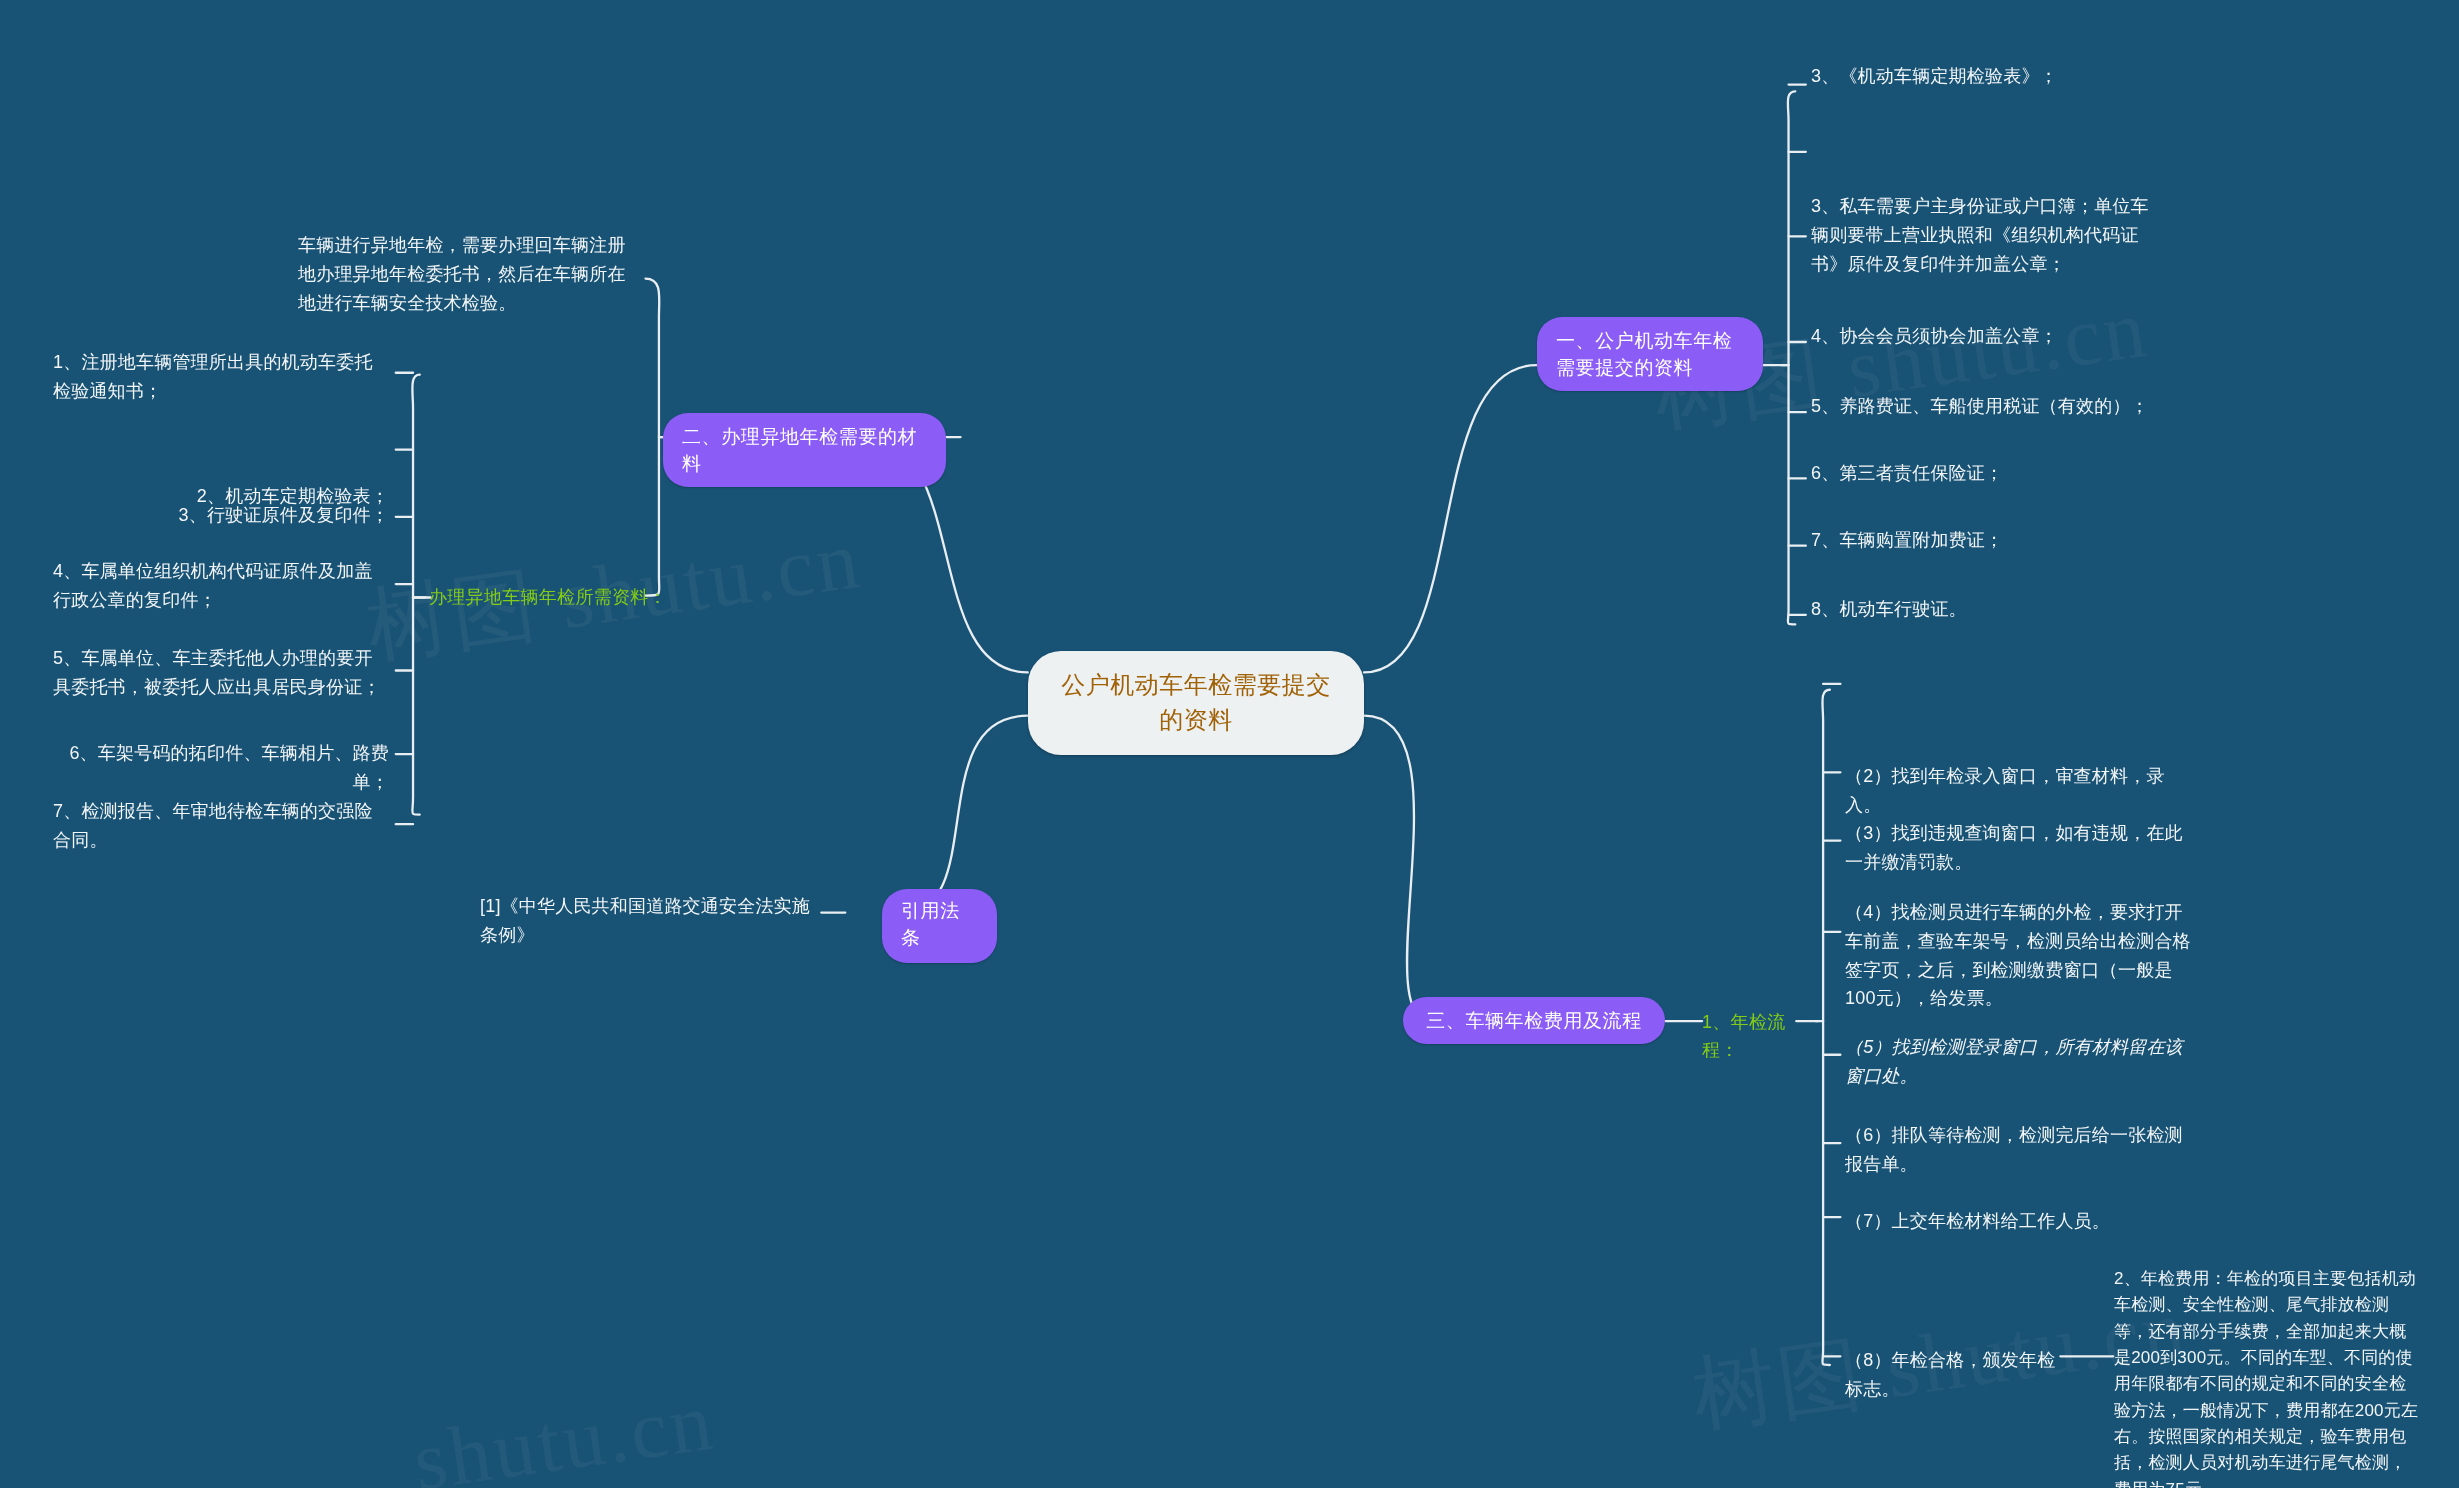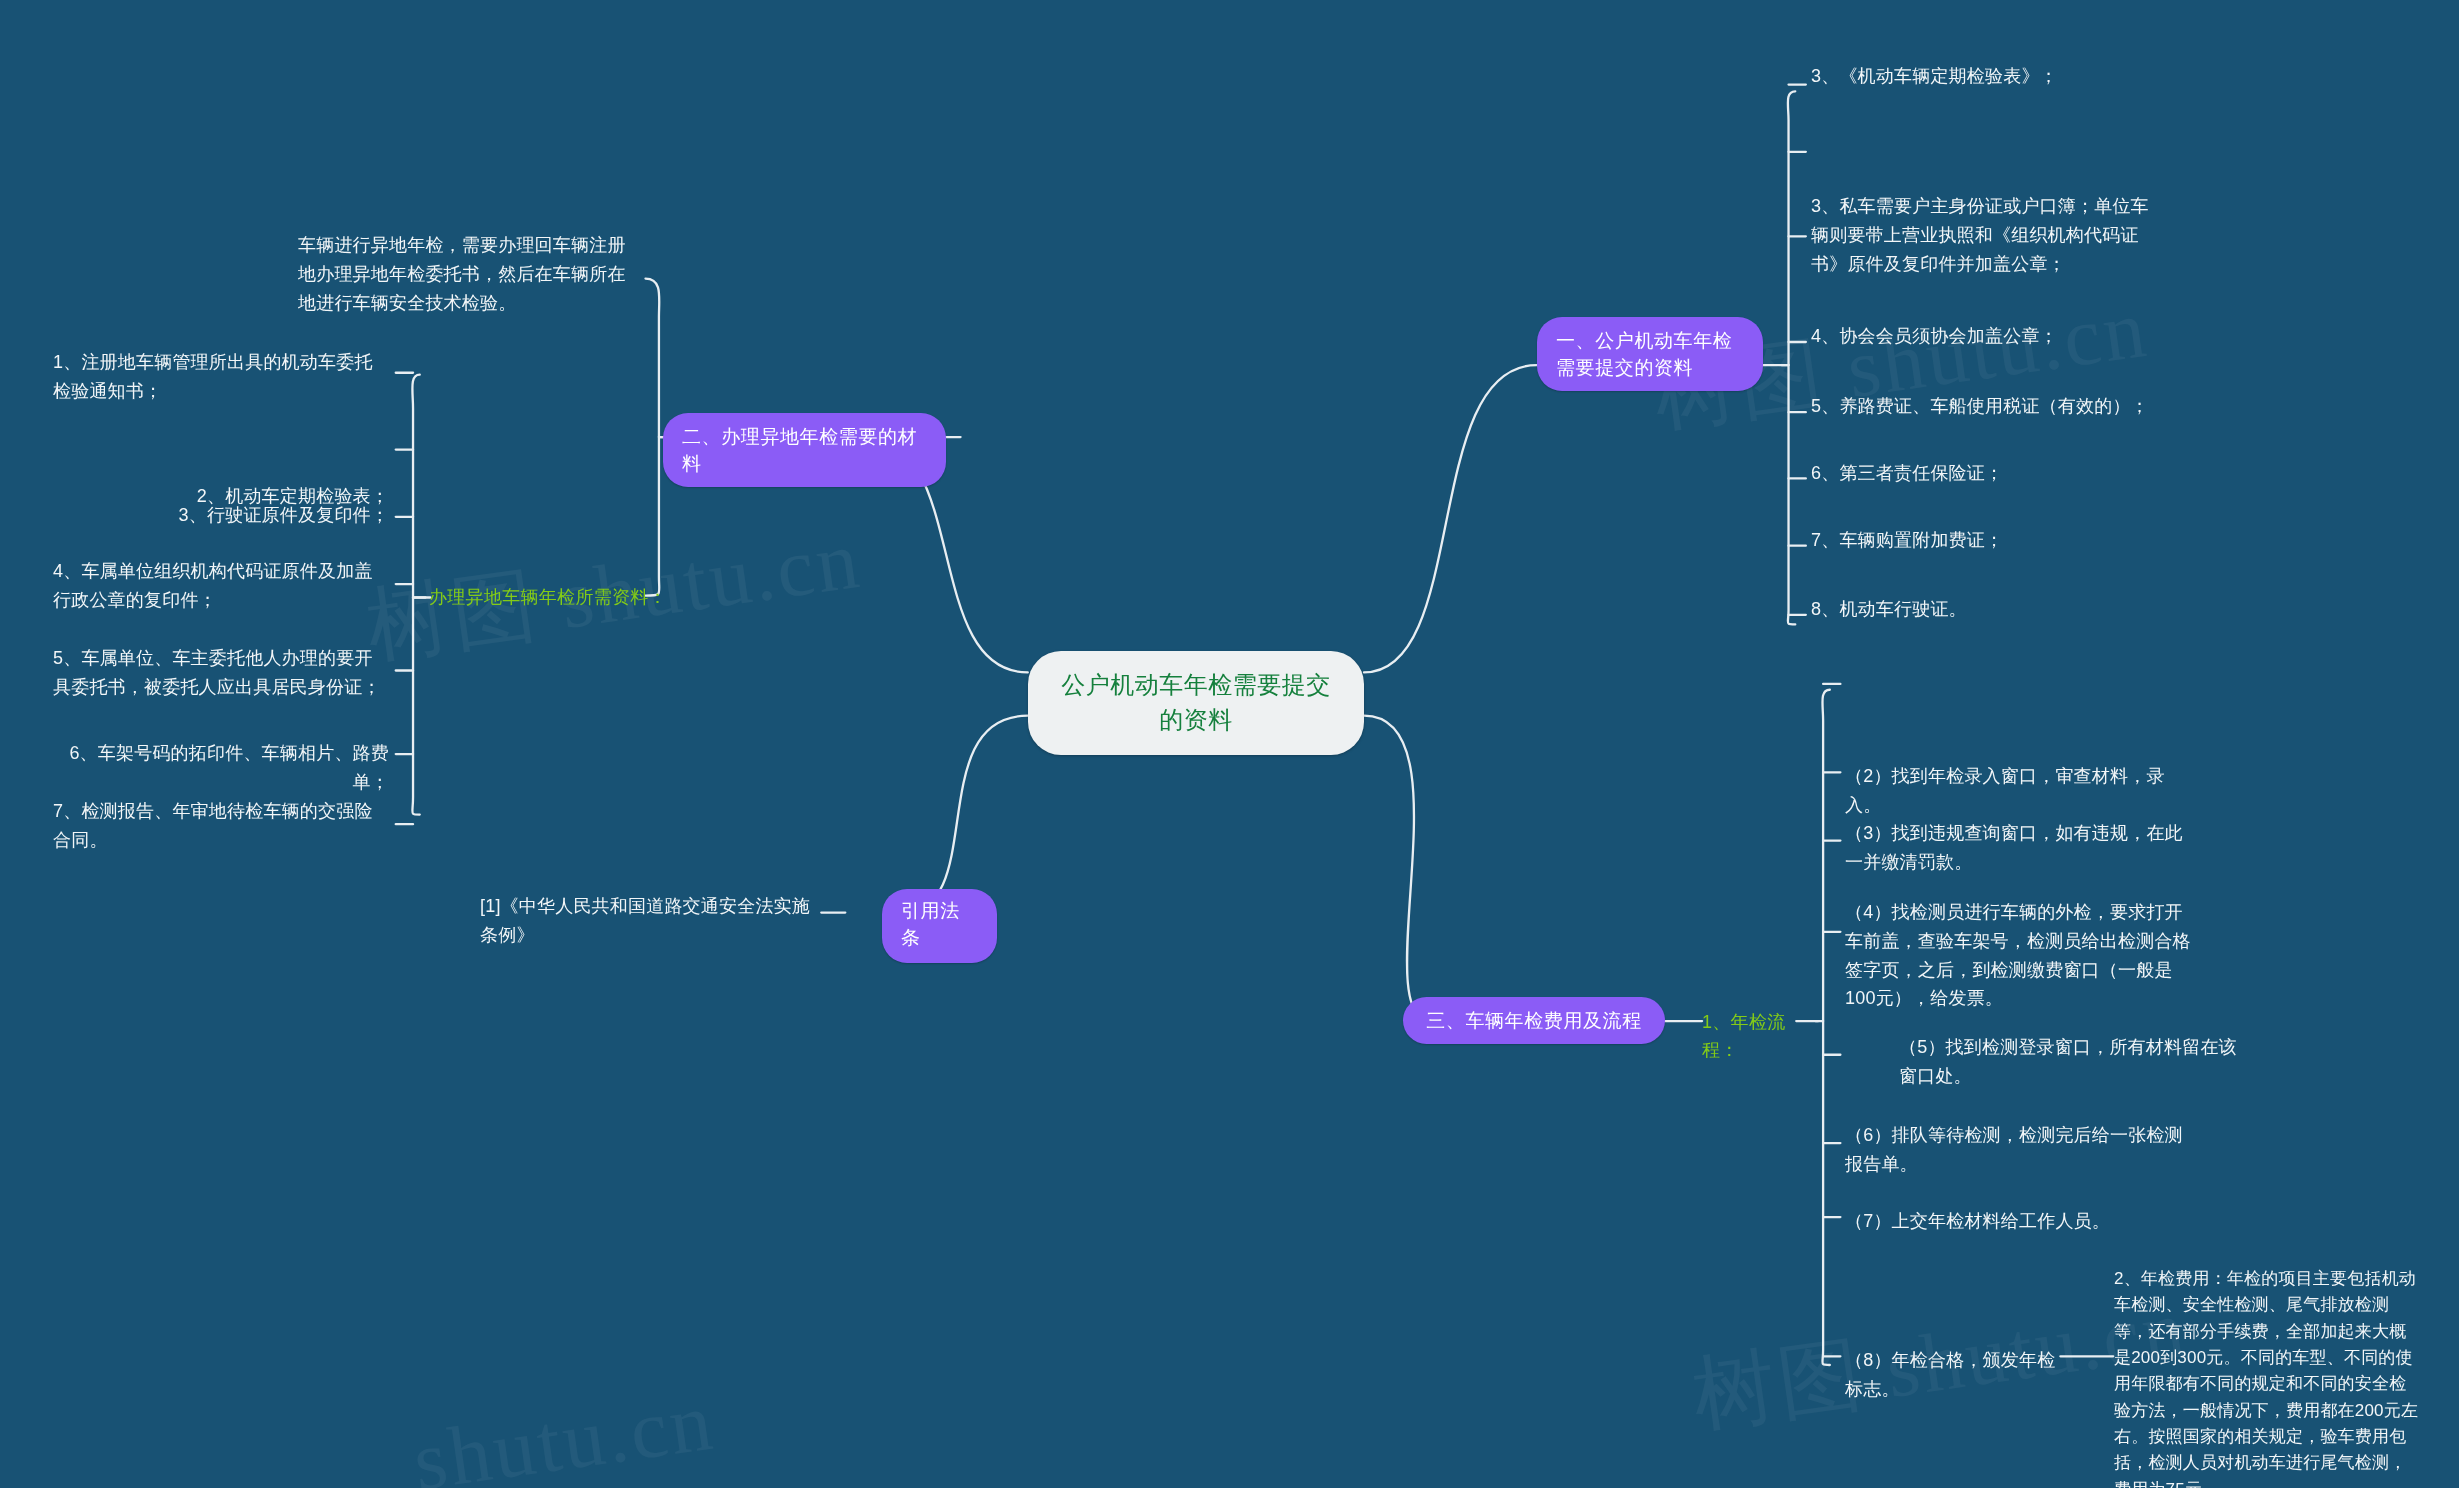--- a/index.html
+++ b/index.html
@@ -45,21 +45,21 @@
   .leaf {
     font-size: 18px;
     line-height: 1.6;
     color: #f2f6f8;
   }
   .leaf-r { text-align: left; }
   .leaf-lr { text-align: right; }
   .root {
     position: absolute;
     background: #eef1f2;
-    color: #15803d;
+    color: #a16207;
     border-radius: 33px;
     font-size: 24px;
     line-height: 1.45;
     text-align: center;
     padding: 17.3px 25px;
     box-shadow: 0 1px 2.9px rgba(0,0,0,0.25);
     letter-spacing: 0.5px;
   }
   .branch {
     position: absolute;
@@ -181,21 +181,21 @@
   <div class="branch" style="left:882px; top:889px; width:115px; text-align:left;font-family:Liberation Mono, monospace;">引用法条</div>
   <div class="node leaf" style="left:480px; top:892px; width:336px;">[1]《中华人民共和国道路交通安全法实施条例》</div>
 
   <div class="branch" style="left:1403px; top:997px; width:262px; text-align:center;">三、车辆年检费用及流程</div>
 
   <div class="sub" style="left:1702px; top:1009px; width:120px;">1、年检流程：</div>
 
   <div class="node leaf" style="left:1845px; top:762px; width:355px;">（2）找到年检录入窗口，审查材料，录入。</div>
   <div class="node leaf" style="left:1845px; top:819px; width:355px;">（3）找到违规查询窗口，如有违规，在此一并缴清罚款。</div>
   <div class="node leaf" style="left:1845px; top:898px; width:355px;">（4）找检测员进行车辆的外检，要求打开车前盖，查验车架号，检测员给出检测合格签字页，之后，到检测缴费窗口（一般是100元），给发票。</div>
-  <div class="node leaf" style="left:1899px; top:1033px; width:355px;">（5）找到检测登录窗口，所有材料留在该窗口处。</div>
+  <div class="node leaf" style="left:1845px; top:1033px; width:355px;font-style:italic;">（5）找到检测登录窗口，所有材料留在该窗口处。</div>
   <div class="node leaf" style="left:1845px; top:1121px; width:355px;">（6）排队等待检测，检测完后给一张检测报告单。</div>
   <div class="node leaf" style="left:1845px; top:1207px; width:355px;">（7）上交年检材料给工作人员。</div>
   <div class="node leaf" style="left:1845px; top:1346px; width:221px;">（8）年检合格，颁发年检标志。</div>
 
   <div class="node leaf" style="left:2114px; top:1266px; width:307px; font-size:17px; line-height:1.55;">2、年检费用：年检的项目主要包括机动车检测、安全性检测、尾气排放检测等，还有部分手续费，全部加起来大概是200到300元。不同的车型、不同的使用年限都有不同的规定和不同的安全检验方法，一般情况下，费用都在200元左右。按照国家的相关规定，验车费用包括，检测人员对机动车进行尾气检测，费用为75元。</div>
 
 </div>
 
 
 </body></html>

